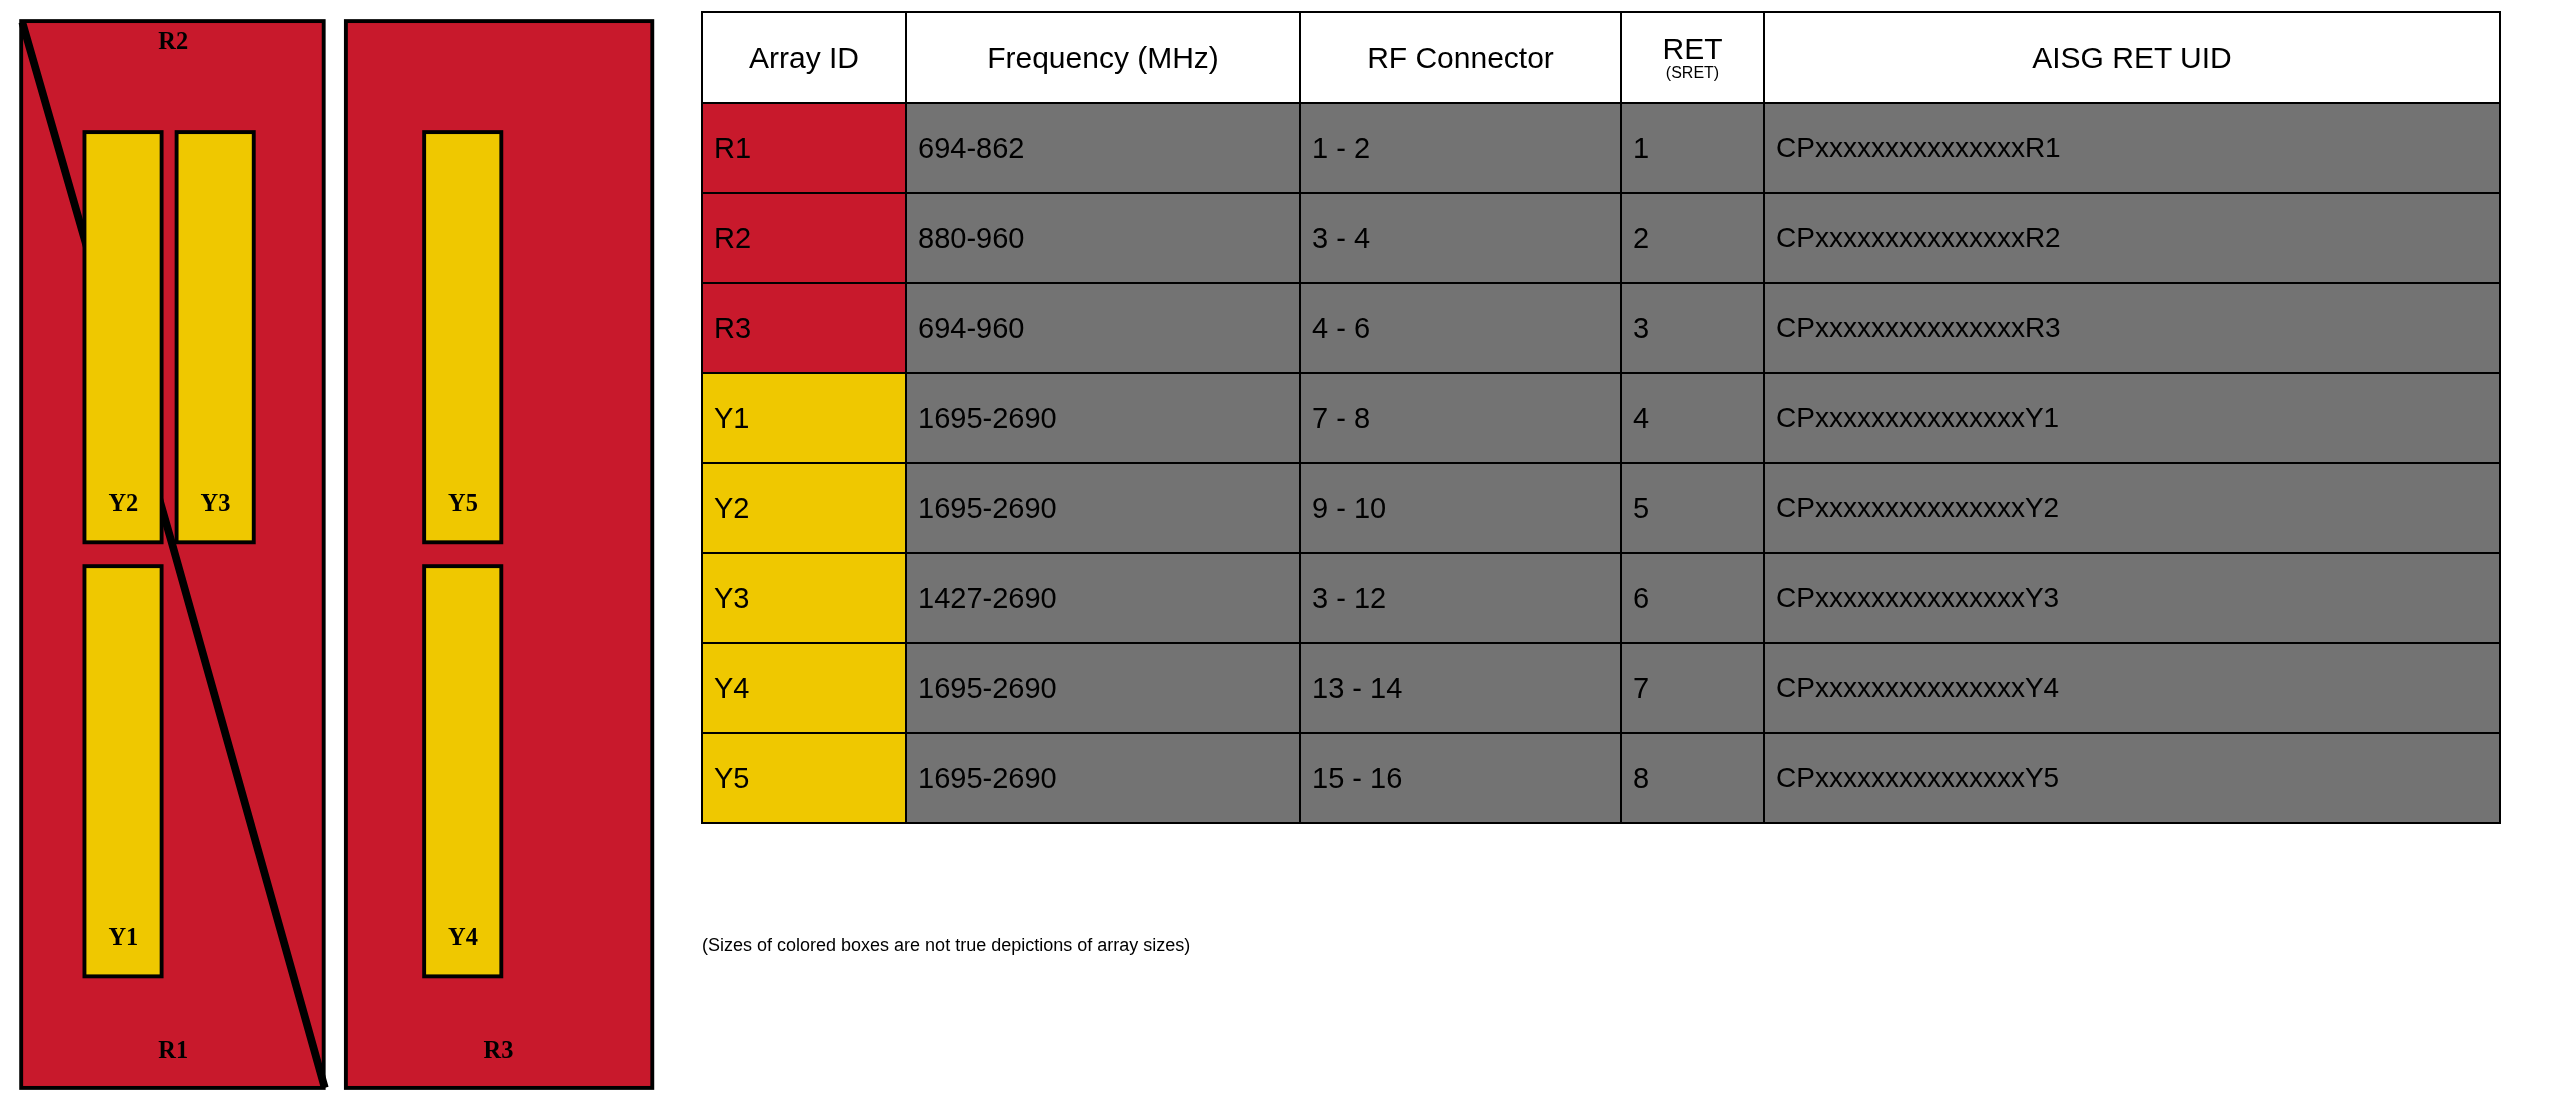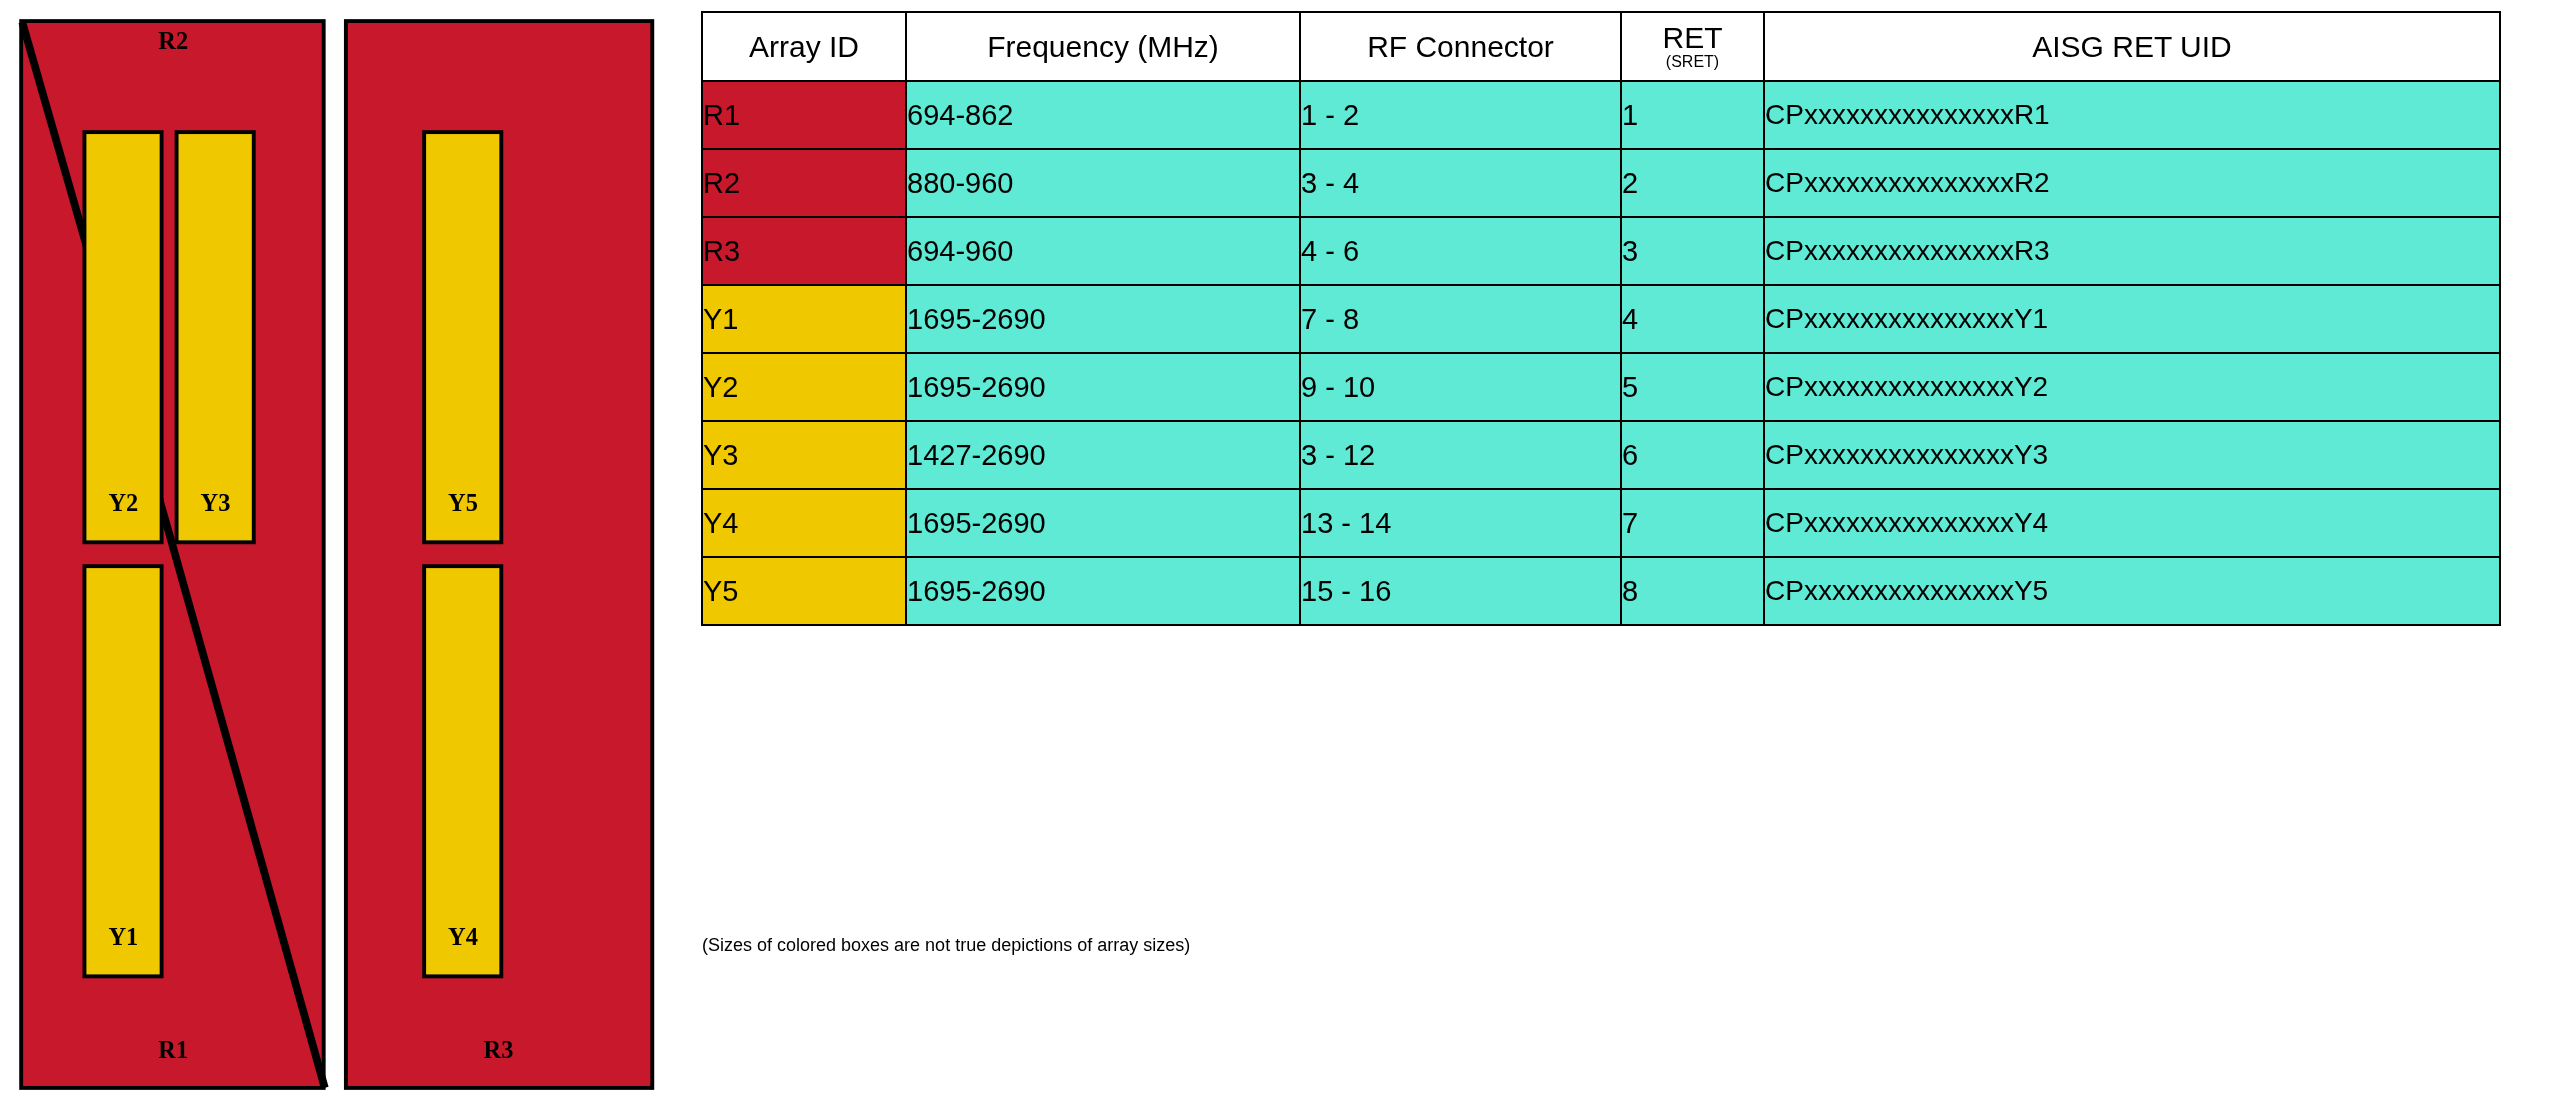--- a/index.html
+++ b/index.html
@@ -34,21 +34,21 @@
   }
   table.ret-table{
     border-collapse:collapse;
     width:1799px;
     table-layout:fixed;
   }
   table.ret-table td,
   table.ret-table th{
     border:2.2px solid #000000;
     vertical-align:middle;
-    padding:0;
+    padding:11px;
     font-weight:normal;
     color:#000000;
   }
   
   col.c-arrayid{width:204px;}
   col.c-freq{width:394px;}
   col.c-rf{width:321px;}
   col.c-ret{width:143px;}
   col.c-uid{width:736px;}
 
@@ -61,21 +61,21 @@
   thead th .hdr-main{display:block;}
   thead th .hdr-sub{
     display:block;
     font-size:16px;
     margin-top:1.1px;
   }
 
   tbody td{
     height:66px;
     font-size:29px;
-    background:#5eead4;
+    background:#737373;
   }
   td.cell-id{
     font-size:29px;
   }
   td.cell-id.red{background:#C8192C;}
   td.cell-id.yellow{background:#EFC800;}
 
   td.cell-uid{font-size:28px;}
 
   

